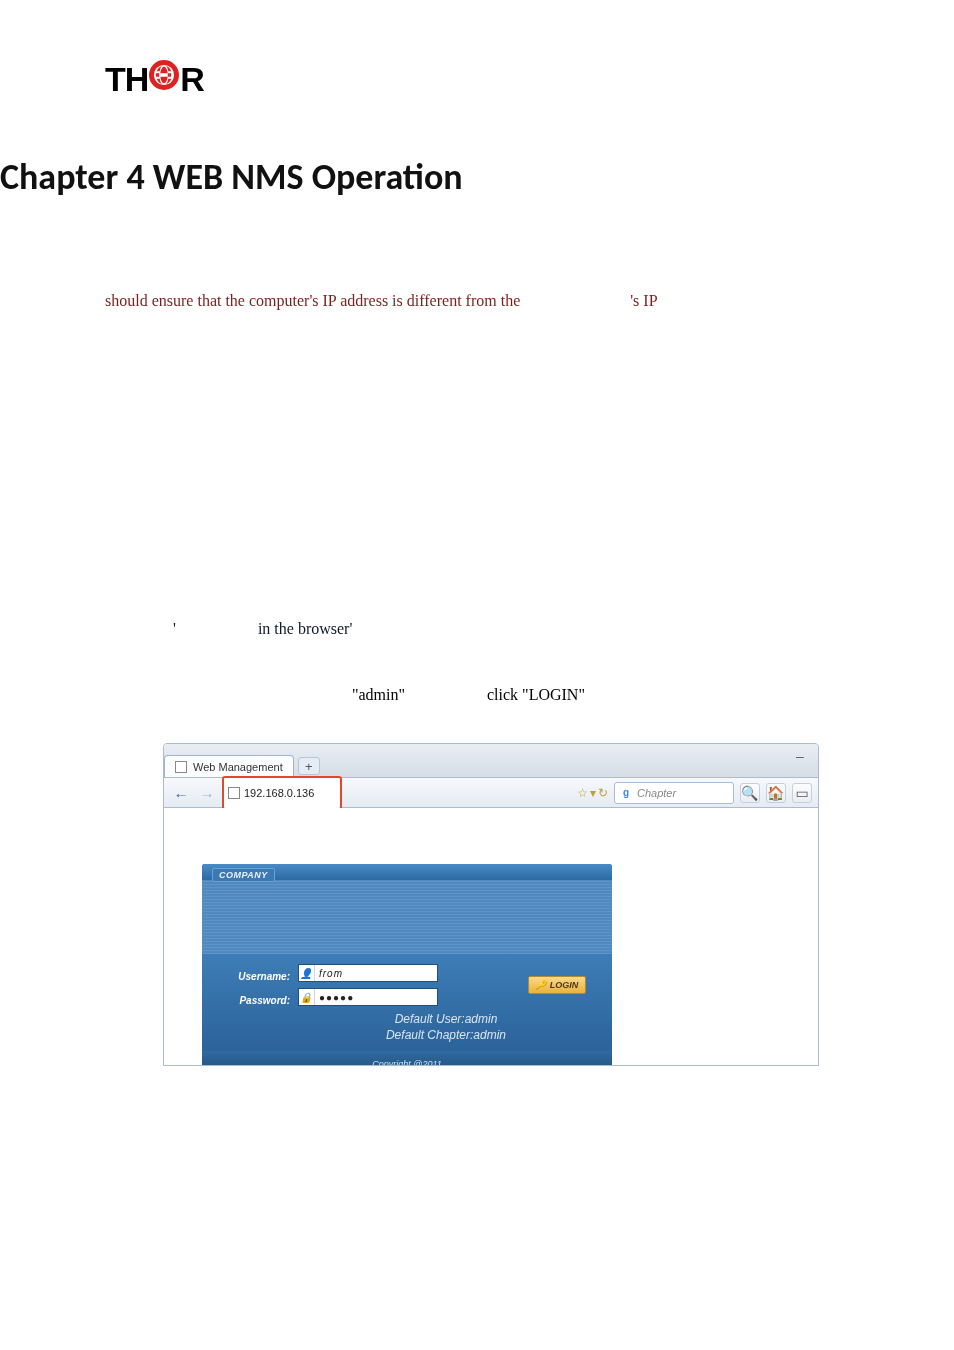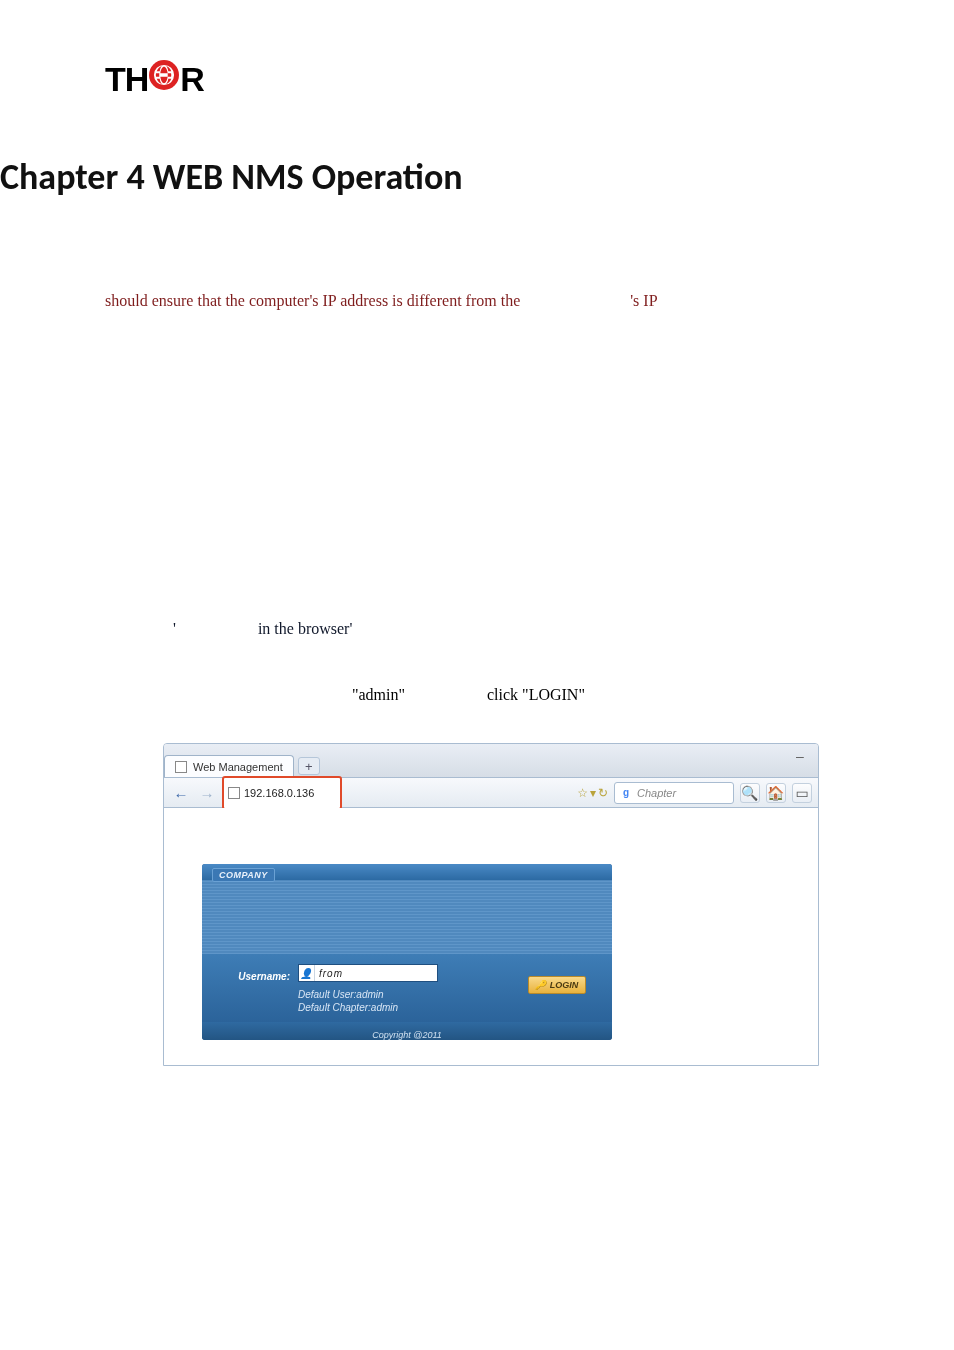--- a/index.html
+++ b/index.html
@@ -260,23 +260,24 @@
     width: 58px; height: 18px;
     background: linear-gradient(#f9d98a, #e8b23d);
     border: 1px solid #b8892a;
     border-radius: 2px;
     display: flex; align-items: center; justify-content: center;
     gap: 3px;
     font-size: 9px; font-weight: bold; color: #4a3a12;
   }
   .hint {
     margin-left: 78px;
-    font-size: 10px;
+    font-size: 12px;
     color: #d8e6f5;
     line-height: 1.3;
+    text-align: center;
   }
   .login-footer {
     height: 18px;
     background: linear-gradient(#2f6aa1, #235583);
     display: flex; align-items: flex-end; justify-content: center;
     font-size: 9px; color: #cfe0f0;
   }
 </style>
 </head>
 <body>
@@ -370,20 +371,27 @@
       <div class="login-form">
 
         <div class="form-row">
           <div class="form-label">Username:</div>
           <div class="form-input">
             <span class="input-icon">👤</span>
             <span class="input-text">from</span>
           </div>
         </div>
 
+        <div class="form-row">
+          <div class="form-label">Password:</div>
+          <div class="form-input">
+            <span class="input-icon">🔒</span>
+            <span class="input-text">●●●●●</span>
+          </div>
+        </div>
 
         <div class="login-btn">
           <span>🔑</span>
           <span>LOGIN</span>
         </div>
 
         <div class="hint">Default User:admin</div>
         <div class="hint">Default Chapter:admin</div>
       </div>
       <div class="login-footer">

